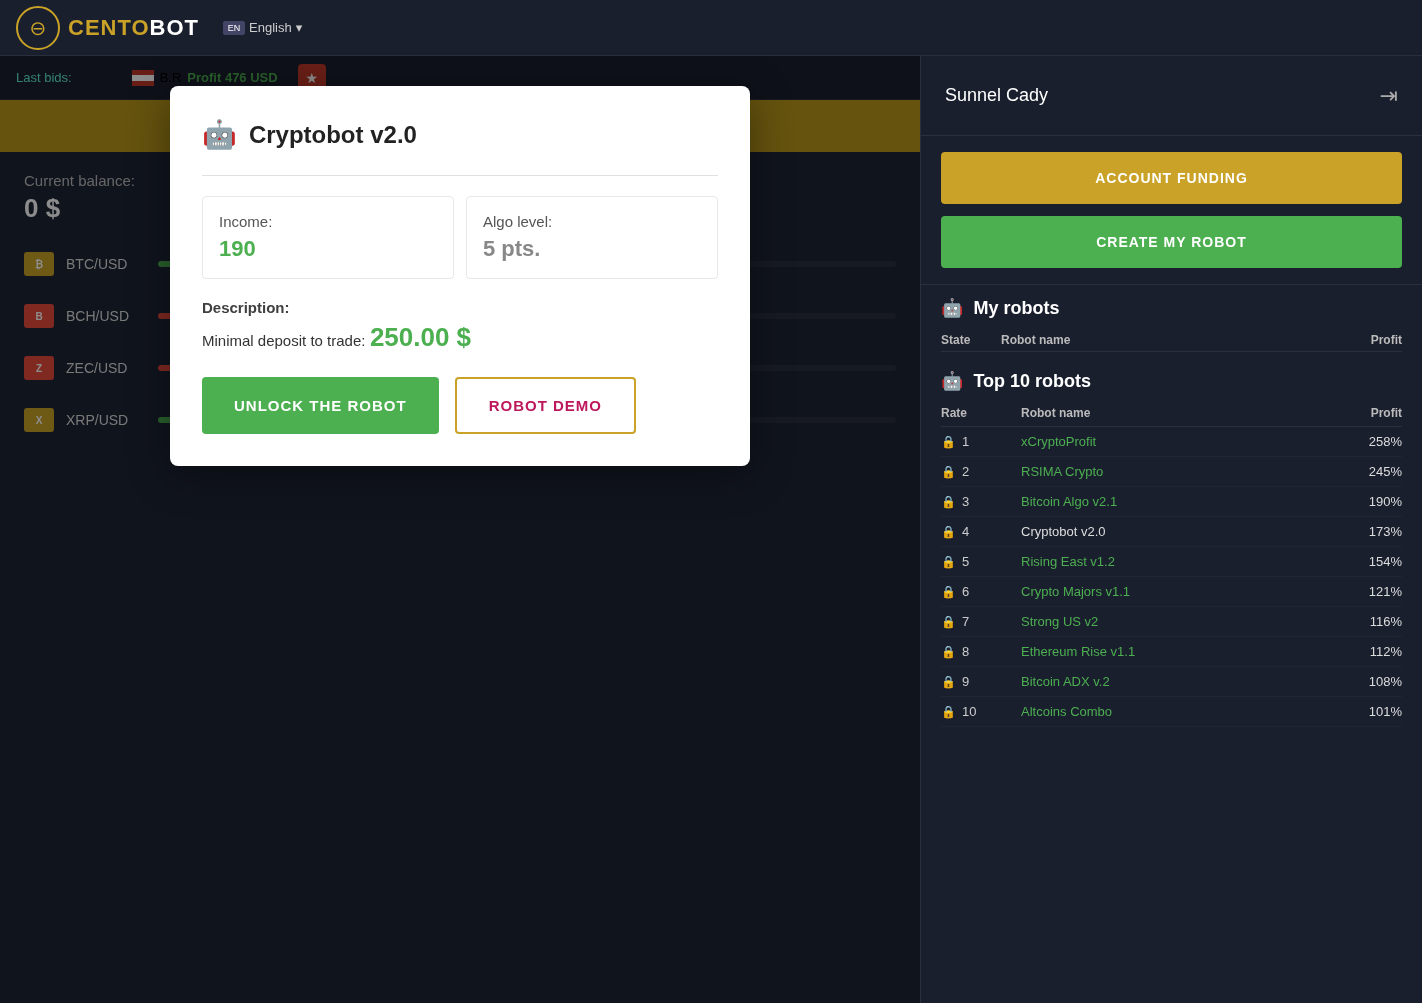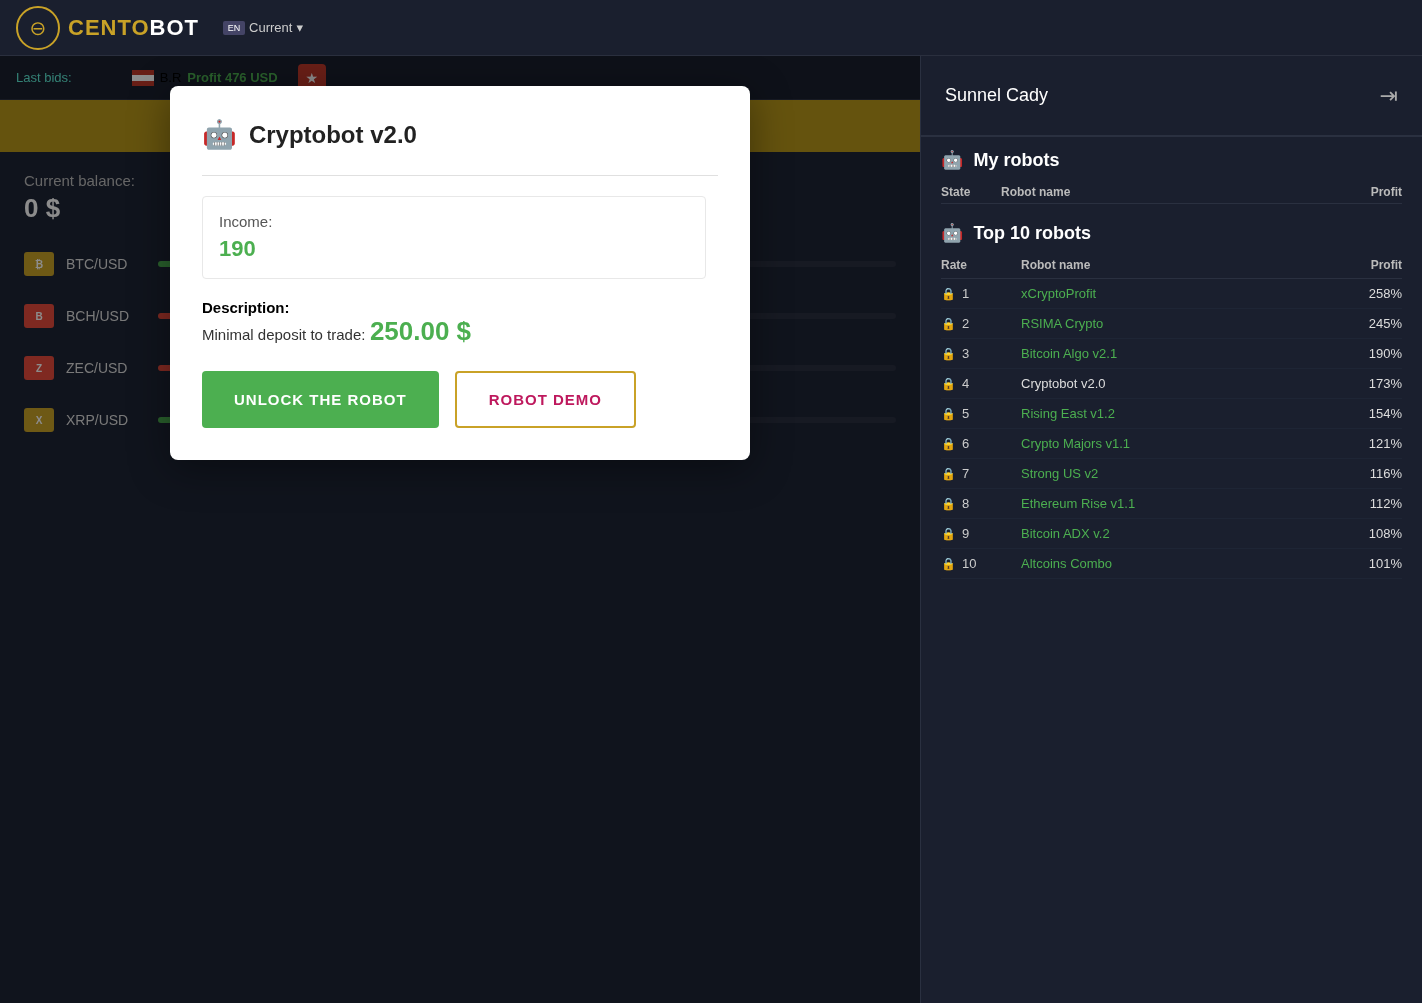--- a/index.html
+++ b/index.html
@@ -256,22 +256,22 @@
     }
     .modal-stat-value {
       font-size: 22px;
       font-weight: 600;
     }
     .modal-stat-value.green { color: #4caf50; }
     .modal-stat-value.gray { color: #888; }
     .modal-desc-label {
       font-size: 15px;
       font-weight: 600;
-      color: #000000;
-      margin-bottom: 0;
+      color: #404040;
+      margin-bottom: 6px;
     }
     .modal-desc-text {
       font-size: 13.5px;
       color: #666;
       line-height: 1.6;
       margin-bottom: 24px;
     }
     .modal-deposit-row {
       margin-bottom: 24px;
     }
@@ -464,21 +464,21 @@
 
 <div class="topnav">
   <div class="logo-area">
     <div class="logo-icon">⊖</div>
     <div class="logo-text">
       <span>CENTO</span><span style="color:#fff">BOT</span>
     </div>
   </div>
   <div class="lang-selector">
     <div class="lang-flag">EN</div>
-    <span>Current</span>
+    <span>English</span>
     <span>▾</span>
   </div>
 </div>
 
 <div class="main-layout">
 
   <div class="left-panel">
 
     <div class="ticker-bar">
       <span class="ticker-label">Last bids:</span>
@@ -551,20 +551,24 @@
         <div class="modal-title-row">
           <span class="modal-robot-icon">🤖</span>
           <span class="modal-title">Cryptobot v2.0</span>
         </div>
         <hr class="modal-divider">
         <div class="modal-stats-row">
           <div class="modal-stat">
             <div class="modal-stat-label">Income:</div>
             <div class="modal-stat-value green">190</div>
           </div>
+          <div class="modal-stat">
+            <div class="modal-stat-label">Algo level:</div>
+            <div class="modal-stat-value gray">5 pts.</div>
+          </div>
         </div>
         <div class="modal-desc-label">Description:</div>
         <div class="modal-deposit-row">
           <span class="modal-deposit-label">Minimal deposit to trade:</span>
           <span class="modal-deposit-value">250.00 $</span>
         </div>
         <div class="modal-buttons">
           <button class="btn-unlock">UNLOCK THE ROBOT</button>
           <button class="btn-demo">ROBOT DEMO</button>
         </div>
@@ -573,20 +577,24 @@
 
   </div>
 
   <div class="right-panel">
 
     <div class="user-header">
       <span class="username">Sunnel Cady</span>
       <span class="logout-icon">⇥</span>
     </div>
 
+    <div class="action-buttons">
+      <button class="btn-account-funding">ACCOUNT FUNDING</button>
+      <button class="btn-create-robot">CREATE MY ROBOT</button>
+    </div>
 
     <div class="my-robots-section">
       <div class="section-title-row">
         <span class="section-icon">🤖</span>
         <span class="section-title">My robots</span>
       </div>
       <div class="robots-table-header">
         <span class="col-state">State</span>
         <span class="col-name">Robot name</span>
         <span class="col-profit">Profit</span>

